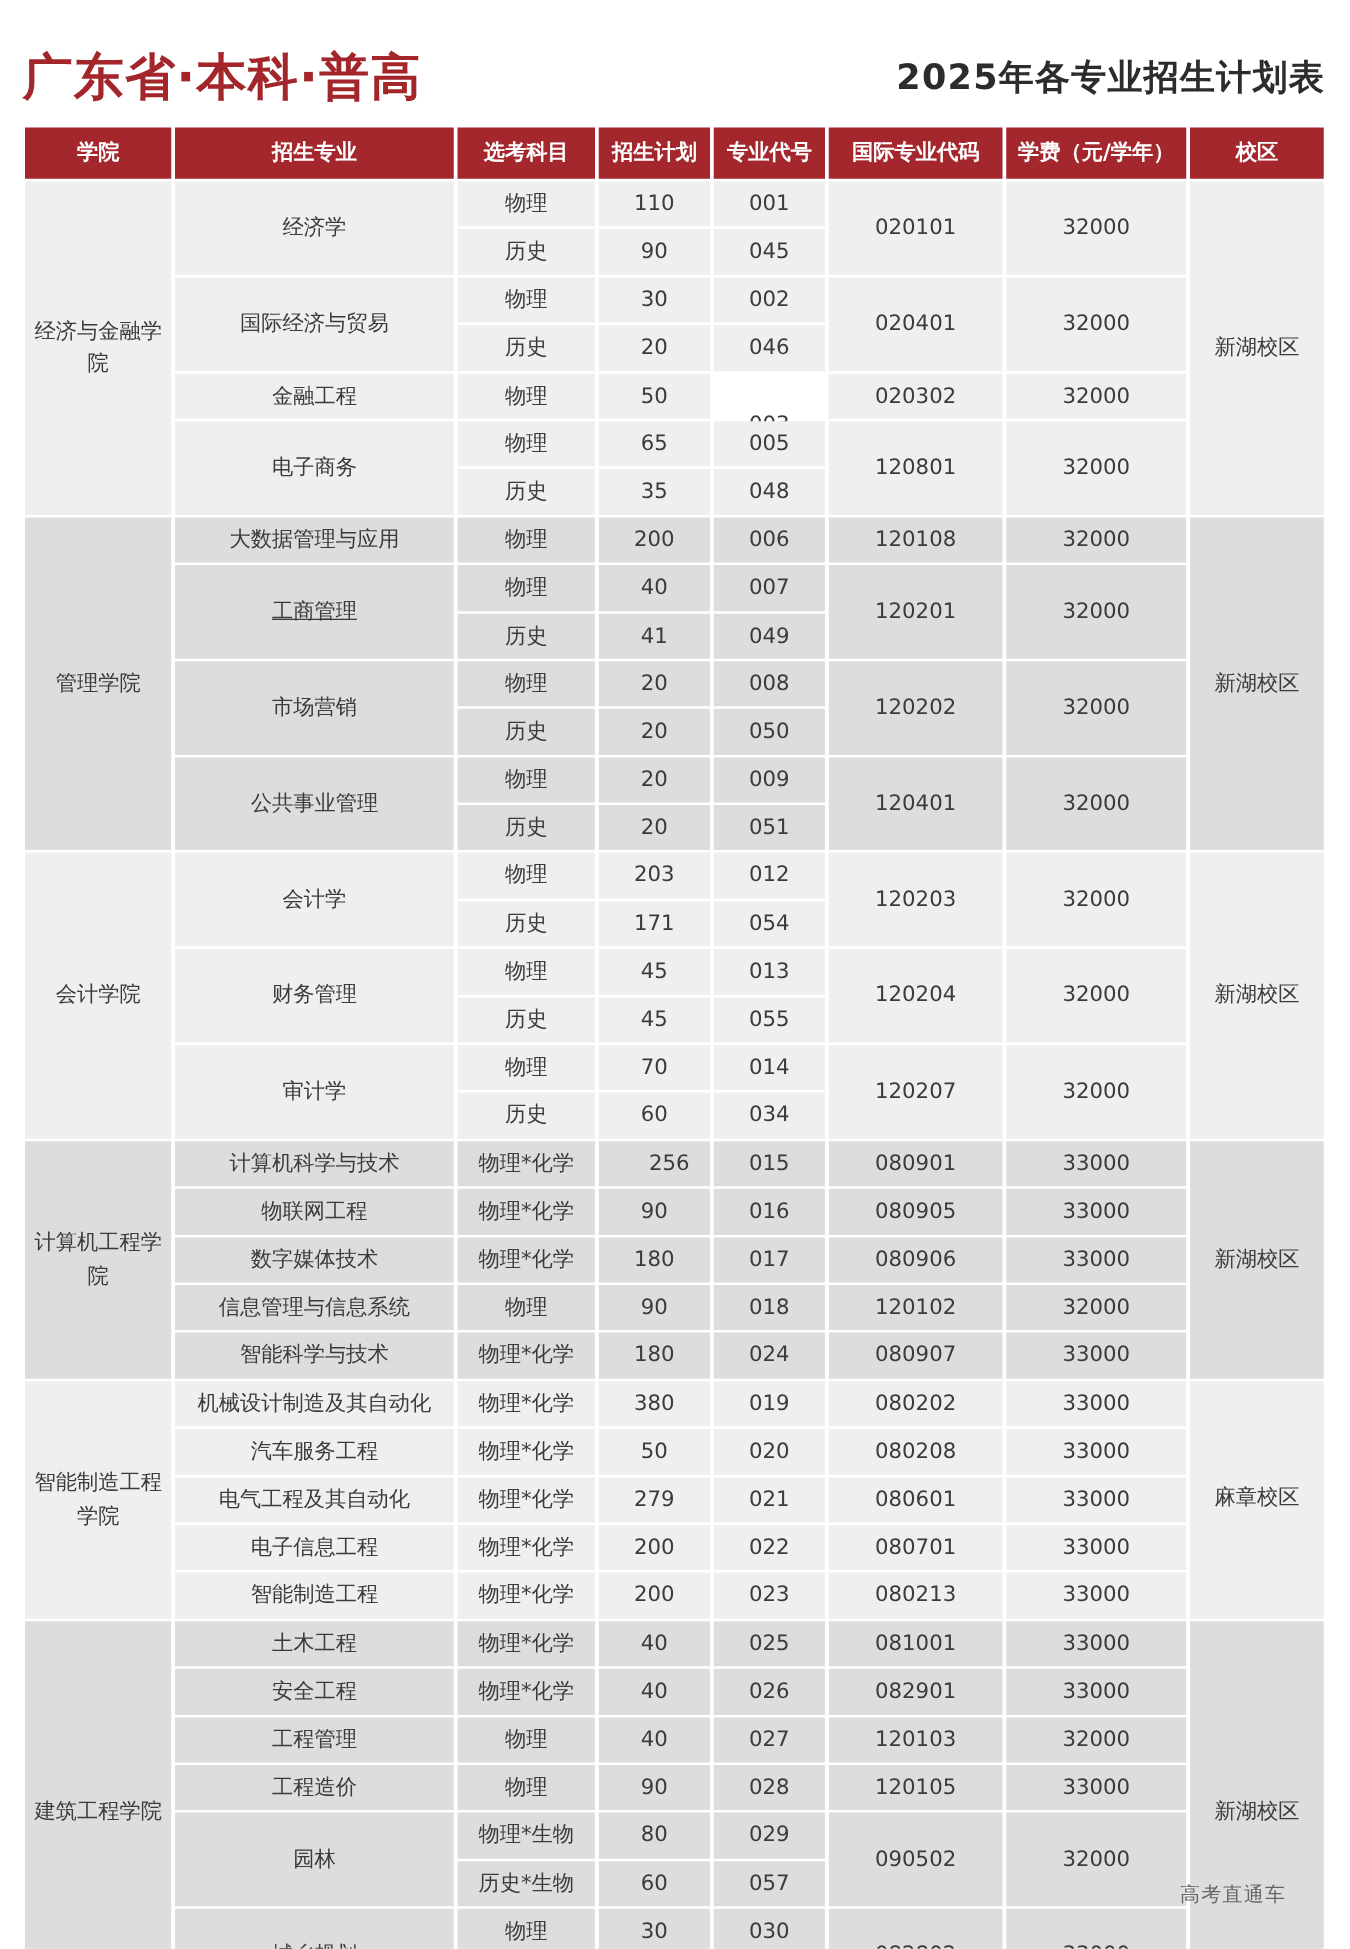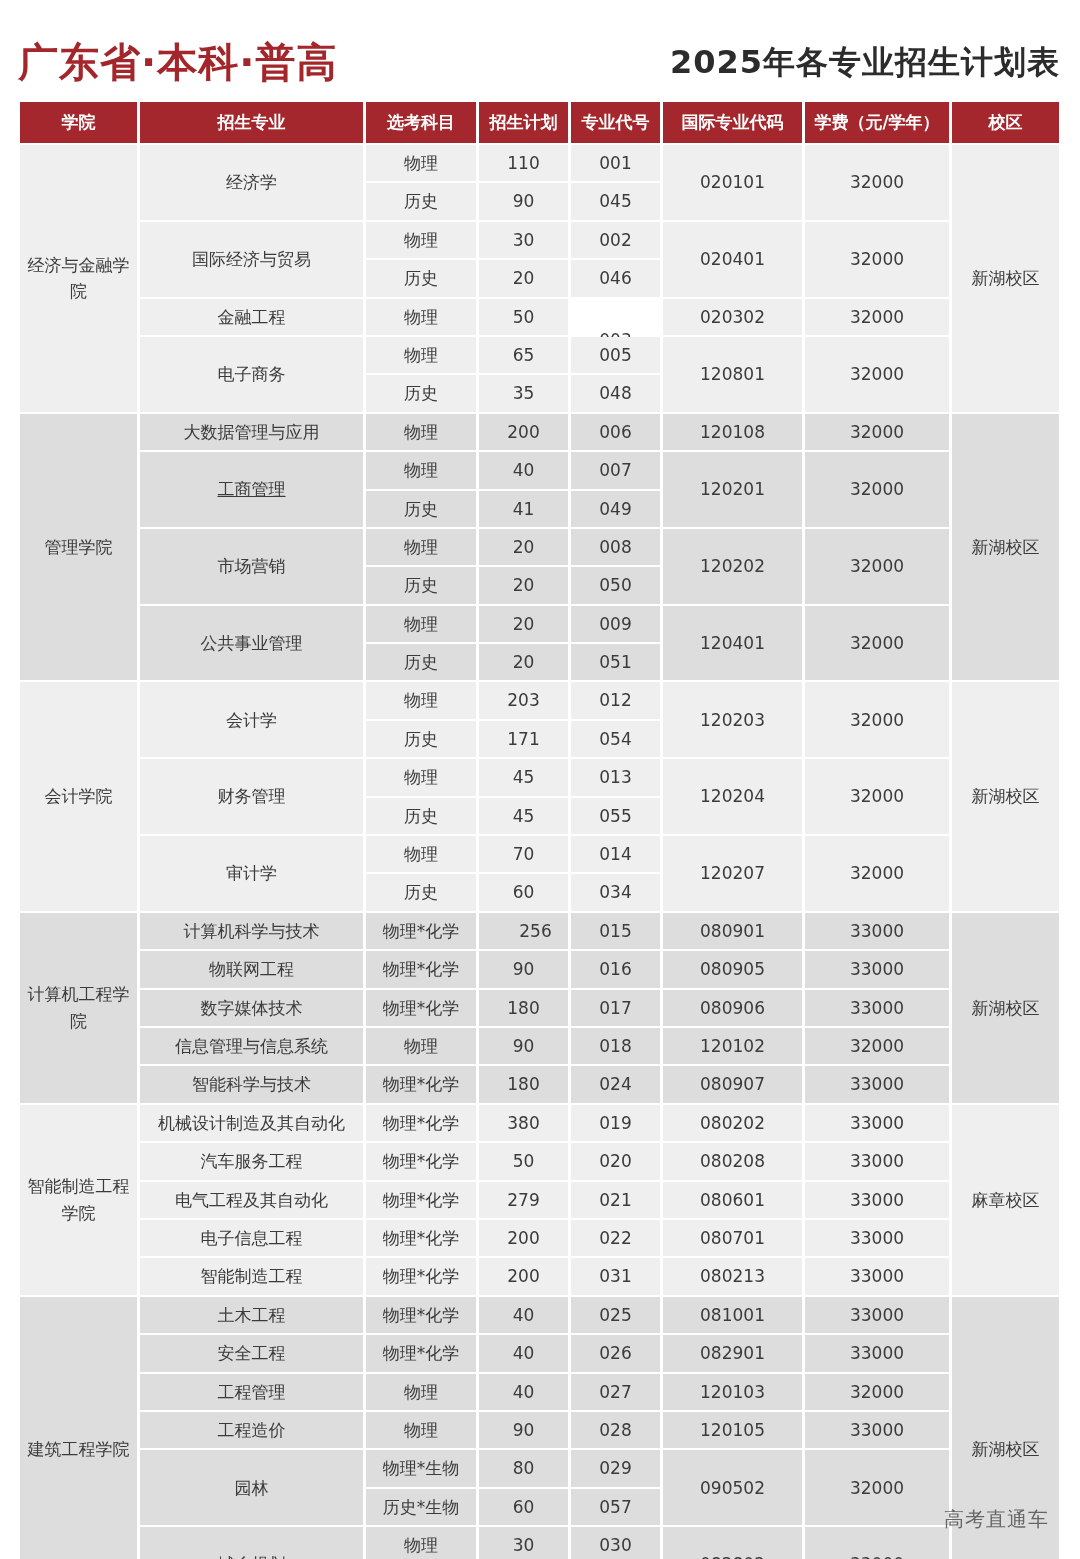--- a/index.html
+++ b/index.html
@@ -5,41 +5,41 @@
   * { box-sizing: border-box; margin: 0; padding: 0; }
   html, body { width: 1080px; height: 1559px; background: #ffffff; overflow: hidden; }
   body { position: relative; font-family: "DejaVu Sans", "Liberation Sans", sans-serif; color: #3a3a3a; }
   .title-left {
     position: absolute; left: 18px; top: 36px; height: 52px;
     font-size: 40px; font-weight: 900; color: #a3262b; letter-spacing: 1px;
     line-height: 52px;
   }
   .title-right {
     position: absolute; right: 20px; top: 40px; height: 44px;
-    font-size: 32px; font-weight: bold; color: #2c2c2c; letter-spacing: 1px;
+    font-size: 28px; font-weight: bold; color: #2c2c2c; letter-spacing: 1px;
     line-height: 44px;
   }
   #grid {
     position: absolute; left: 20px; top: 102px; width: 1040px;
     display: grid;
     grid-template-columns: 117px 223px 110px 89px 89px 139px 144px 107px;
     grid-template-rows: 41px repeat(38, 36.4px);
     column-gap: 3px; row-gap: 2px;
     background: #ffffff;
   }
   .cell {
     display: flex; align-items: center; justify-content: center; text-align: center;
     font-size: 17px; color: #3b3b3b; line-height: 1.55; padding: 0 4px;
   }
   .hdr { background: #a3272c; color: #ffffff; font-weight: bold; font-size: 17px; }
   .g0 { background: #efefef; }
   .g1 { background: #dcdddc; }
   .watermark {
     position: absolute; left: 944px; top: 1506px;
-    font-size: 20px; color: #5a5a5a; opacity: 0.9; letter-spacing: 1px;
+    font-size: 16px; color: #5a5a5a; opacity: 0.9; letter-spacing: 1px;
   }
 </style>
 </head>
 <body>
 
 <div class="title-left">广东省·本科·普高</div>
 <div class="title-right">2025年各专业招生计划表</div>
 
 <div id="grid">
 
@@ -176,21 +176,21 @@
     <div class="cell g1" style="grid-area: 25 / 3;">物理</div>
     <div class="cell g1" style="grid-area: 25 / 4;">90</div>
     <div class="cell g1" style="grid-area: 25 / 5;">018</div>
     <div class="cell g1" style="grid-area: 26 / 2;">智能科学与技术</div>
     <div class="cell g1" style="grid-area: 26 / 6;">080907</div>
     <div class="cell g1" style="grid-area: 26 / 7;">33000</div>
     <div class="cell g1" style="grid-area: 26 / 3;">物理*化学</div>
     <div class="cell g1" style="grid-area: 26 / 4;">180</div>
     <div class="cell g1" style="grid-area: 26 / 5;">024</div>
     <div class="cell g0" style="grid-area: 27 / 1 / span 5;">智能制造工程学院</div>
-    <div class="cell g0" style="grid-area: 27 / 8 / span 5;">麻章校区</div>
+    <div class="cell g0" style="grid-area: 27 / 8 / span 5; font-family: Liberation Mono, monospace;">麻章校区</div>
     <div class="cell g0" style="grid-area: 27 / 2;">机械设计制造及其自动化</div>
     <div class="cell g0" style="grid-area: 27 / 6;">080202</div>
     <div class="cell g0" style="grid-area: 27 / 7;">33000</div>
     <div class="cell g0" style="grid-area: 27 / 3;">物理*化学</div>
     <div class="cell g0" style="grid-area: 27 / 4;">380</div>
     <div class="cell g0" style="grid-area: 27 / 5;">019</div>
     <div class="cell g0" style="grid-area: 28 / 2;">汽车服务工程</div>
     <div class="cell g0" style="grid-area: 28 / 6;">080208</div>
     <div class="cell g0" style="grid-area: 28 / 7;">33000</div>
     <div class="cell g0" style="grid-area: 28 / 3;">物理*化学</div>
@@ -206,21 +206,21 @@
     <div class="cell g0" style="grid-area: 30 / 6;">080701</div>
     <div class="cell g0" style="grid-area: 30 / 7;">33000</div>
     <div class="cell g0" style="grid-area: 30 / 3;">物理*化学</div>
     <div class="cell g0" style="grid-area: 30 / 4;">200</div>
     <div class="cell g0" style="grid-area: 30 / 5;">022</div>
     <div class="cell g0" style="grid-area: 31 / 2;">智能制造工程</div>
     <div class="cell g0" style="grid-area: 31 / 6;">080213</div>
     <div class="cell g0" style="grid-area: 31 / 7;">33000</div>
     <div class="cell g0" style="grid-area: 31 / 3;">物理*化学</div>
     <div class="cell g0" style="grid-area: 31 / 4;">200</div>
-    <div class="cell g0" style="grid-area: 31 / 5;">031</div>
+    <div class="cell g0" style="grid-area: 31 / 5;">023</div>
     <div class="cell g1" style="grid-area: 32 / 1 / span 8;">建筑工程学院</div>
     <div class="cell g1" style="grid-area: 32 / 8 / span 8;">新湖校区</div>
     <div class="cell g1" style="grid-area: 32 / 2;">土木工程</div>
     <div class="cell g1" style="grid-area: 32 / 6;">081001</div>
     <div class="cell g1" style="grid-area: 32 / 7;">33000</div>
     <div class="cell g1" style="grid-area: 32 / 3;">物理*化学</div>
     <div class="cell g1" style="grid-area: 32 / 4;">40</div>
     <div class="cell g1" style="grid-area: 32 / 5;">025</div>
     <div class="cell g1" style="grid-area: 33 / 2;">安全工程</div>
     <div class="cell g1" style="grid-area: 33 / 6;">082901</div>

